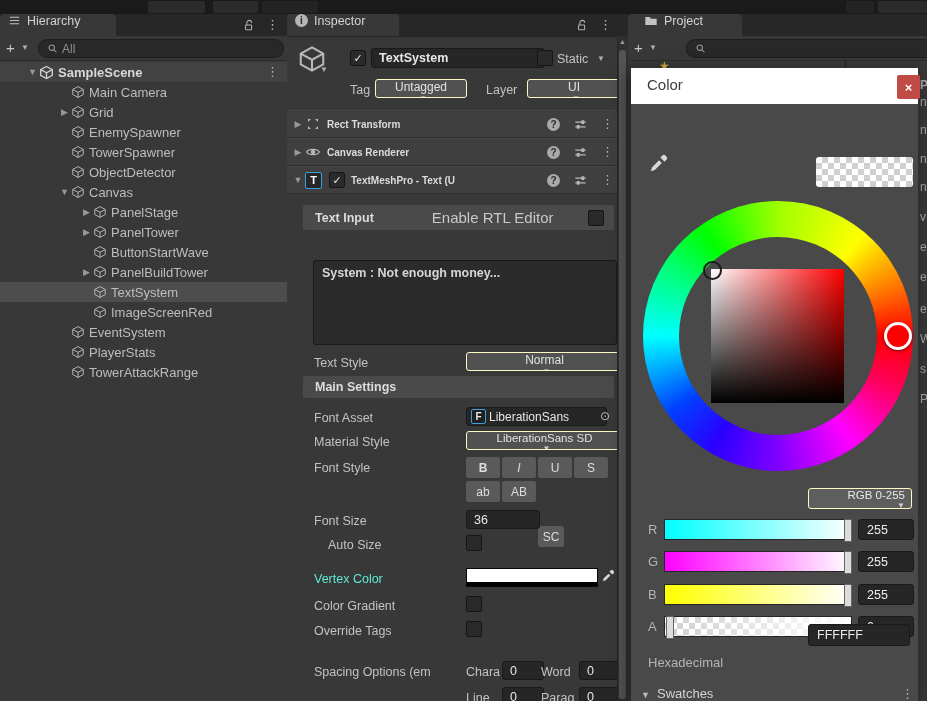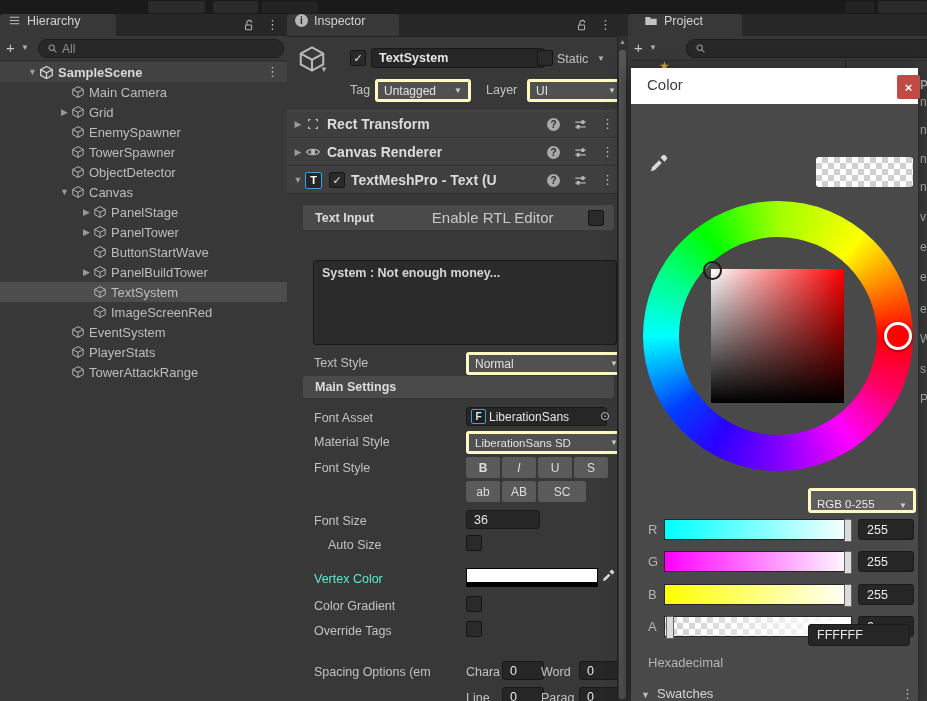--- a/index.html
+++ b/index.html
@@ -34,29 +34,29 @@
   .h-row .lbl{margin-left:4px;white-space:nowrap;}
   .ind1{padding-left:26px;} .ind2{padding-left:58px;} .ind3{padding-left:80px;}
   .scene-row{background:#424242;font-weight:bold;color:#d8d8d8;}
   .sel-row{background:#4d4d4d;}
 
   
   #inspector{left:287px;width:341px;border-right:1px solid #141414;}
   .row-label{position:absolute;font-size:12.5px;color:#c2c2c2;white-space:nowrap;}
   .field{position:absolute;background:#262626;border:1px solid #191919;border-radius:3px;color:#e6e6e6;
          font-size:12.5px;display:flex;align-items:center;padding:0 7px;overflow:hidden;white-space:nowrap;}
-  .dd{position:absolute;background:#515151;border:3px solid #fef9c3;border-radius:3px;color:#e2e2e2;
-      font-size:12px;display:flex;align-items:center;justify-content:space-between;padding:0 6px;overflow:hidden;white-space:nowrap;}
+  .dd{position:absolute;background:#515151;border:1px solid #fef9c3;border-radius:3px;color:#e2e2e2;
+      font-size:12px;display:flex;align-items:center;justify-content:space-between;padding:0 6px;overflow:hidden;white-space:nowrap;flex-direction:column;}
   .dd .caret{font-size:8px;color:#cfcfcf;margin-left:4px;flex:none;}
   .cb{position:absolute;width:14px;height:14px;background:#2a2a2a;border:1px solid #151515;border-radius:2px;
       display:flex;align-items:center;justify-content:center;color:#e8e8e8;font-size:11px;}
   .comp-head{position:absolute;left:0;width:341px;height:28px;background:#3f3f3f;border-top:1px solid #474747;
              border-bottom:1px solid #2e2e2e;display:flex;align-items:center;box-sizing:border-box;}
   .comp-head .fold{width:14px;text-align:center;font-size:9px;color:#999;margin-left:4px;flex:none;}
-  .comp-head .cname{font-size:14px;font-weight:bold;color:#dcdcdc;margin-left:6px;white-space:nowrap;overflow:hidden;}
+  .comp-head .cname{font-size:10px;font-weight:bold;color:#dcdcdc;margin-left:6px;white-space:nowrap;overflow:hidden;}
   .head-icons{position:absolute;right:14px;display:flex;gap:13px;align-items:center;}
   .help-ic{width:13px;height:13px;border-radius:50%;background:#a9a9a9;color:#2c2c2c;font-size:10px;font-weight:bold;
            display:flex;align-items:center;justify-content:center;}
   .subbar{position:absolute;background:#4a4a4a;border-radius:2px;display:flex;align-items:center;}
   .seg{background:#5a5a5a;border-radius:2px;color:#ddd;display:flex;align-items:center;justify-content:center;
        font-size:12px;height:21px;cursor:pointer;}
   .tmp-ticon{width:15px;height:15px;border:1.5px solid #3ca0dd;border-radius:2px;background:#262626;color:#fff;
              font-size:11px;font-weight:bold;display:flex;align-items:center;justify-content:center;flex:none;}
   .f-ic{width:13px;height:13px;border:1.5px solid #3ca0dd;border-radius:2px;background:#1f1f1f;color:#e8e8e8;
         font-size:10px;font-weight:bold;display:flex;align-items:center;justify-content:center;flex:none;}
@@ -407,21 +407,21 @@
     <span class="row-label" style="left:27px;top:447px;">Font Style</span>
     <div class="abs" style="left:179px;top:443px;display:flex;gap:2px;">
       <span class="seg" style="width:34px;font-weight:bold;">B</span>
       <span class="seg" style="width:34px;font-style:italic;">I</span>
       <span class="seg" style="width:34px;">U</span>
       <span class="seg" style="width:34px;">S</span>
     </div>
     <div class="abs" style="left:179px;top:467px;display:flex;gap:2px;">
       <span class="seg" style="width:34px;">ab</span>
       <span class="seg" style="width:34px;">AB</span>
-      <span class="seg" style="width:48px;">SC</span>
+      <span class="seg" style="width:26px;margin-top:45px;">SC</span>
     </div>
     <span class="row-label" style="left:27px;top:500px;">Font Size</span>
     <div class="field" style="left:179px;top:496px;width:58px;height:17px;">
         <span>36</span>
       </div>
     <span class="row-label" style="left:41px;top:524px;">Auto Size</span>
     <div class="cb" style="left:179px;top:521px;"></div>
 
     <span class="row-label" style="left:27px;top:558px;color:#5eead4;">Vertex Color</span>
     <div class="abs" style="left:179px;top:554px;width:130px;height:17px;background:#fff;border:1px solid #050505;">

